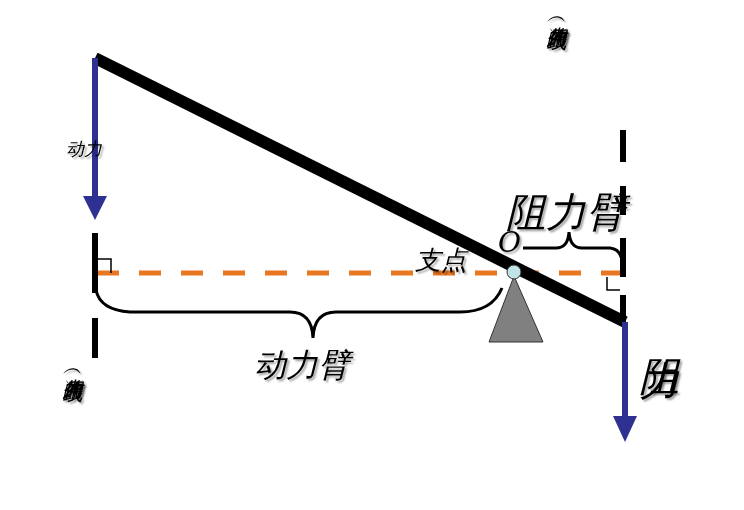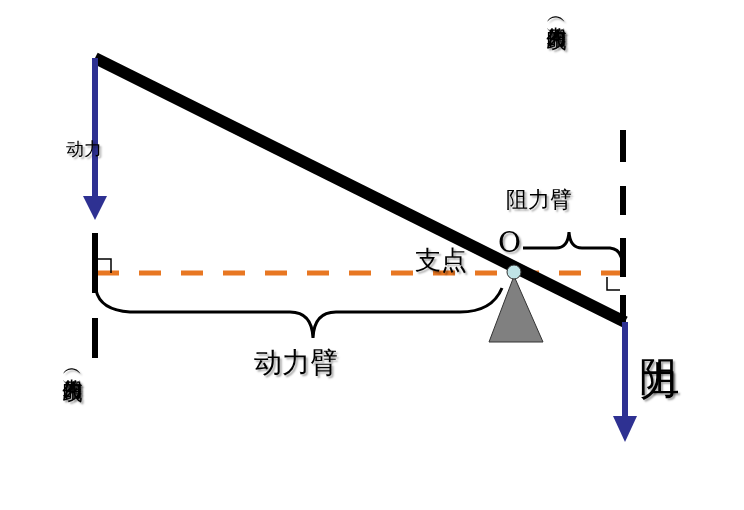--- a/index.html
+++ b/index.html
@@ -1,20 +1,20 @@
 <!DOCTYPE html>
 <html><head>
 <meta charset="utf-8">
 <style>
   html, body { margin: 0; padding: 0; background: #ffffff; }
   body { width: 744px; height: 510px; position: relative; overflow: hidden;
          font-family: "DejaVu Sans", sans-serif; }
   svg { position: absolute; left: 0; top: 0; }
   .lbl { position: absolute; color: #000; white-space: nowrap;
-         text-shadow: 2px 2px 2px rgba(0,0,0,0.35); font-family: "DejaVu Sans", sans-serif; }
+         text-shadow: 2px 2px 2px rgba(0,0,0,0.35); font-family: "DejaVu Sans", sans-serif; font-style: italic; }
   .vert { writing-mode: vertical-rl; text-orientation: upright; letter-spacing: 1px; }
 </style>
 </head>
 <body>
 
 <svg width="744" height="510" viewBox="0 0 744 510">
 
   <line x1="97" y1="273" x2="626" y2="273" stroke="#e87722" stroke-width="5" stroke-dasharray="22,20"></line>
 
   <g>
@@ -51,23 +51,23 @@
   <g>
     <line x1="625" y1="322" x2="625" y2="420" stroke="#2e3192" stroke-width="6"></line>
     <polygon points="613,416 637,416 625,442" fill="#2e3192"></polygon>
   </g>
 </svg>
 
 <div class="lbl" style="left:66px; top:138px; font-size:18px; line-height:22px; width:22px;">动力</div>
 
 <div class="lbl vert" style="left:638px; top:328px; font-size:40px; line-height:44px;">阻力</div>
 
-<div class="lbl" style="left:254px; top:344px; font-size:28px;">动力臂</div>
+<div class="lbl" style="left:254px; top:344px; font-size:32px;">动力臂</div>
 
-<div class="lbl" style="left:506px; top:185px; font-size:22px;">阻力臂</div>
+<div class="lbl" style="left:506px; top:185px; font-size:40px;">阻力臂</div>
 
 <div class="lbl" style="left:415px; top:243px; font-size:26px;">支点</div>
 
 <div class="lbl" style="left:498px; top:226px; font-size:28px; font-family:'DejaVu Serif', serif;">O</div>
 
 <div class="lbl vert" style="left:546px; top:10px; font-size:20px; line-height:22px;">（力的作用线）</div>
 
 <div class="lbl vert" style="left:62px; top:362px; font-size:20px; line-height:22px;">（力的作用线）</div>
 
 </body></html>

